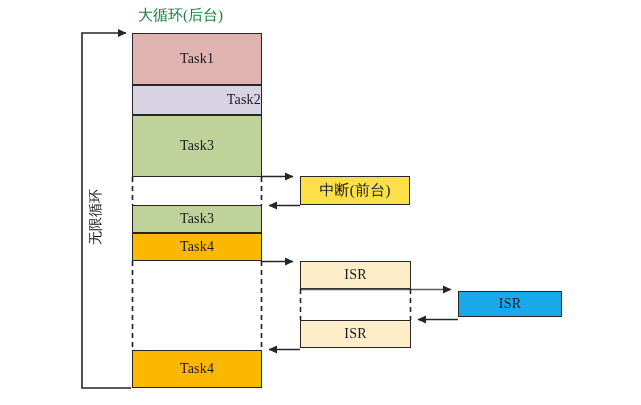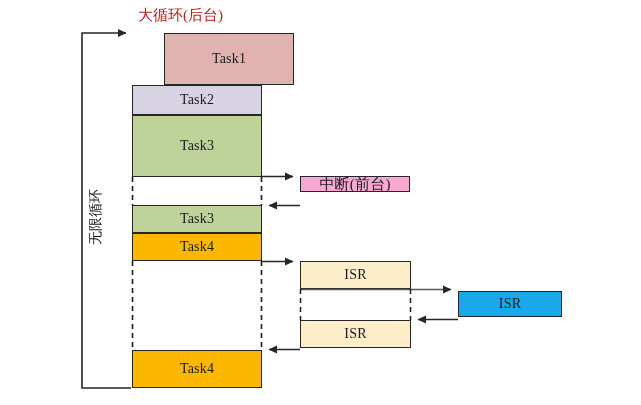--- a/index.html
+++ b/index.html
@@ -11,63 +11,63 @@
   #stage{position:absolute;left:0;top:0;width:641px;height:405px;}
 
   .box{
     position:absolute;box-sizing:border-box;
     border:1px solid #262626;
     display:flex;align-items:center;justify-content:center;
     font-size:14px;letter-spacing:.2px;white-space:nowrap;
   }
   .box.cn{font-size:15px;}
   .label{
-    position:absolute;white-space:nowrap;font-size:15px;color:#b91c1c;
+    position:absolute;white-space:nowrap;font-size:15px;color:#15803d;
   }
   .vlabel{
     position:absolute;white-space:nowrap;font-size:14px;color:#111;
     transform-origin:left top;
   }
   svg.overlay{position:absolute;left:0;top:0;width:641px;height:405px;pointer-events:none;}
 </style>
 </head>
 <body style="background: rgb(255, 255, 255);">
 
 <div id="stage">
 
   <div class="label" style="left:138px;top:6px;">大循环(后台)</div>
 
 
   <div class="vlabel" style="left:87px;top:245px;transform:rotate(-90deg);">无限循环</div>
 
-  <div class="box" id="b-task1" style="left: 132px; top: 33px; width: 130px; height: 52px; background: rgb(224, 179, 176); border-color: rgb(38, 38, 38); margin-left: 32px;">
+  <div class="box" id="b-task1" style="left: 132px; top: 33px; width: 130px; height: 52px; background: rgb(224, 179, 176); border-color: rgb(38, 38, 38);">
     <span>Task1</span>
   </div>
 
-  <div class="box" id="b-task2" style="left: 132px; top: 85px; width: 130px; height: 30px; background: rgb(216, 211, 227); border-color: rgb(38, 38, 38);">
+  <div class="box" id="b-task2" style="left: 132px; top: 85px; width: 130px; height: 30px; background: rgb(216, 211, 227); border-color: rgb(38, 38, 38); justify-content: flex-end;">
     <span>Task2</span>
   </div>
 
   <div class="box" id="b-task3a" style="left: 132px; top: 115px; width: 130px; height: 62px; background: rgb(190, 210, 154); border-color: rgb(38, 38, 38);">
     <span>Task3</span>
   </div>
 
   <div class="box" id="b-task3b" style="left: 132px; top: 205px; width: 130px; height: 28px; background: rgb(190, 210, 154); border-color: rgb(38, 38, 38);">
     <span>Task3</span>
   </div>
 
   <div class="box" id="b-task4a" style="left: 132px; top: 233px; width: 130px; height: 28px; background: rgb(252, 184, 0); border-color: rgb(38, 38, 38);">
     <span>Task4</span>
   </div>
 
   <div class="box" id="b-task4b" style="left: 132px; top: 350px; width: 130px; height: 38px; background: rgb(252, 184, 0); border-color: rgb(38, 38, 38);">
     <span>Task4</span>
   </div>
 
-  <div class="box cn" id="b-irq" style="left: 300px; top: 176px; width: 110px; height: 16px; background: #f9a8d4; border-color: rgb(38, 38, 38);">
+  <div class="box cn" id="b-irq" style="left: 300px; top: 176px; width: 110px; height: 29px; background: #fde047; border-color: rgb(38, 38, 38);">
     <span>中断(前台)</span>
   </div>
 
   <div class="box" id="b-isr-up" style="left: 300px; top: 261px; width: 111px; height: 28px; background: rgb(253, 237, 201); border-color: rgb(38, 38, 38);">
     <span>ISR</span>
   </div>
 
   <div class="box" id="b-isr-low" style="left: 300px; top: 320px; width: 111px; height: 28px; background: rgb(253, 237, 201); border-color: rgb(38, 38, 38);">
     <span>ISR</span>
   </div>

